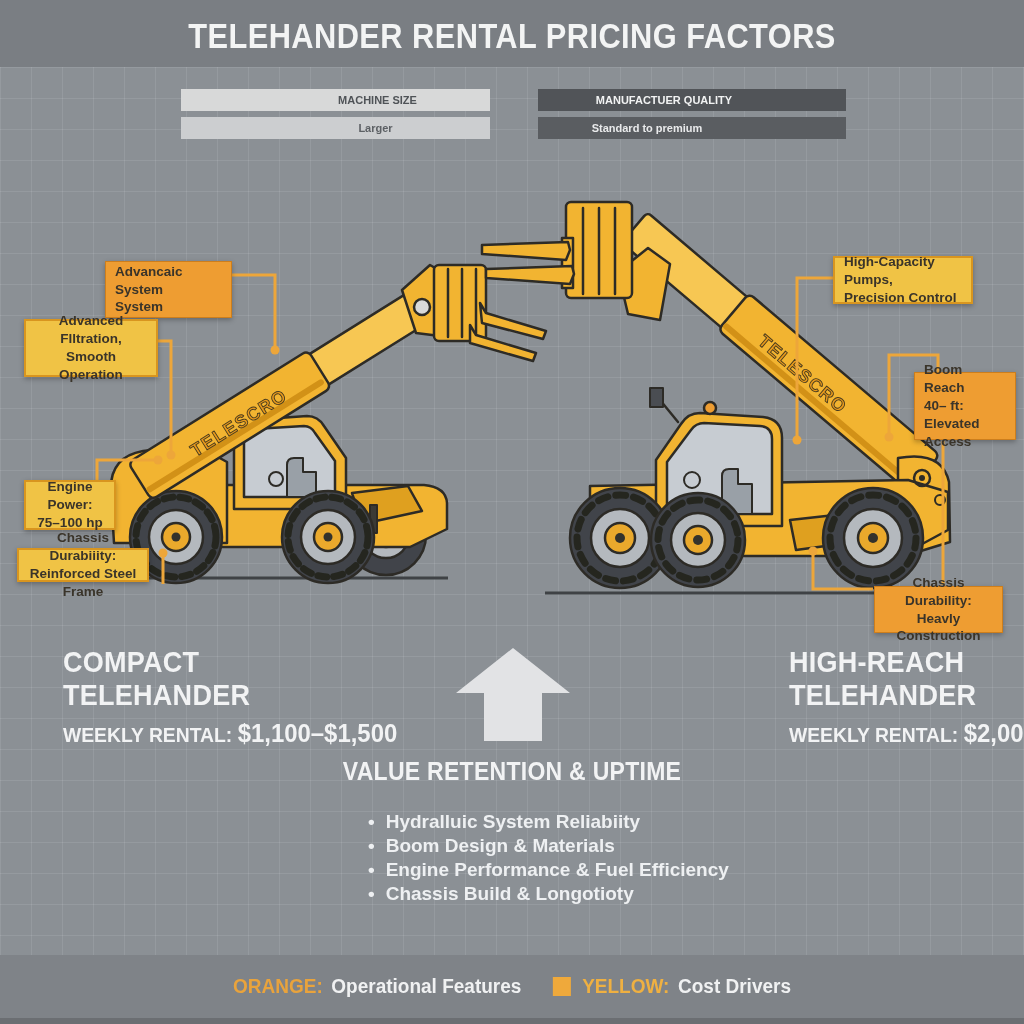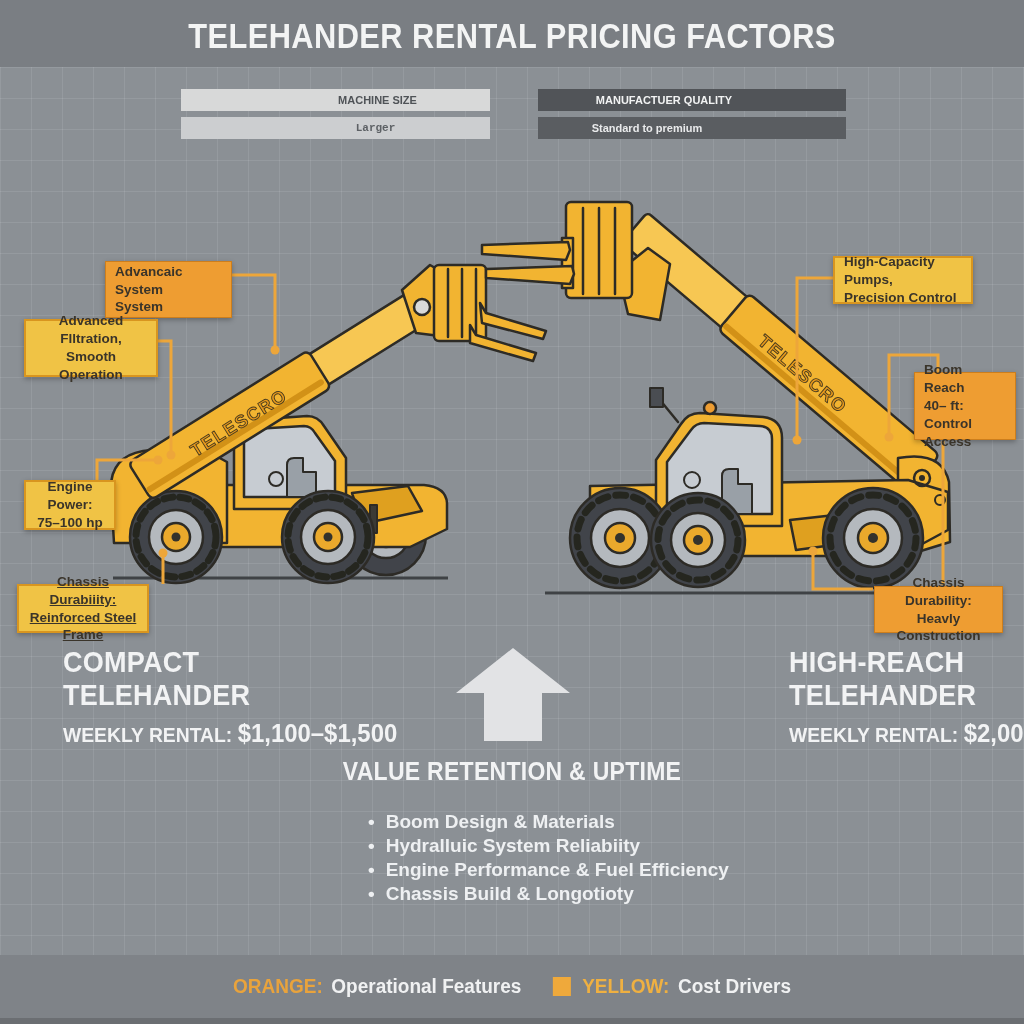--- a/index.html
+++ b/index.html
@@ -14,40 +14,40 @@
   .footband{position:absolute;left:0;top:955px;width:1024px;height:63px;background:#7f8388;}
   .bottomedge{position:absolute;left:0;top:1018px;width:1024px;height:6px;background:#6b6e72;}
 
   .title{position:absolute;top:16px;left:0;width:1024px;text-align:center;color:#f3f4f4;
          font-size:35px;font-weight:800;letter-spacing:.5px;transform:scaleX(.88);}
 
   .bar{position:absolute;height:22px;font-size:11px;font-weight:700;
        display:flex;align-items:center;justify-content:center;}
   #bar-ms{left:181px;top:89px;width:309px;background:#d8d9d9;color:#4f5357;}
   #bar-ms span{transform:translateX(42px);}
-  #bar-larger{left:181px;top:117px;width:309px;background:#ccced0;color:#5d6165;font-family:Liberation Mono, monospace;}
+  #bar-larger{left:181px;top:117px;width:309px;background:#ccced0;color:#5d6165;}
   #bar-larger span{transform:translateX(40px);}
   #bar-mq{left:538px;top:89px;width:308px;background:#515458;color:#f2f3f3;}
   #bar-mq span{transform:translateX(-28px);}
   #bar-std{left:538px;top:117px;width:308px;background:#5a5d61;color:#e9eaeb;}
   #bar-std span{transform:translateX(-45px);text-align:right;}
 
   svg.layer{position:absolute;left:0;top:0;width:1024px;height:1024px;pointer-events:none;}
   svg.machine{position:absolute;}
 
   .callout{position:absolute;padding:5px 9px;font-size:13.5px;font-weight:700;line-height:1.32;
            color:#3a342a;box-shadow:0 2px 5px rgba(0,0,0,.28);
            display:flex;flex-direction:column;justify-content:center;box-sizing:border-box;}
   .callout.orange{background:#EE9D32;border:1.5px solid #cd7e1c;}
   .callout.yellow{background:#F0C345;border:2px solid #D8951F;}
   .center{text-align:center;}
   #co-advsys{left:105px;top:261px;width:127px;height:57px;}
   #co-filtr{left:24px;top:319px;width:134px;height:58px;}
   #co-engine{left:24px;top:480px;width:92px;height:50px;}
-  #co-chassisL{left:17px;top:584px;width:132px;height:49px;text-decoration:underline;}
+  #co-chassisL{left:17px;top:548px;width:132px;height:34px;}
   #co-pumps{left:833px;top:256px;width:140px;height:48px;}
   #co-boom{left:914px;top:372px;width:102px;height:68px;}
   #co-chassisR{left:874px;top:586px;width:129px;height:47px;align-items:center;}
 
   .spec{position:absolute;color:#f2f3f4;margin-left:41px;}
   .spec .name{font-size:30px;font-weight:800;line-height:1.1;letter-spacing:.3px;
               transform:scaleX(.9);transform-origin:left;}
   .spec .rental{margin-top:7px;font-size:21px;font-weight:800;transform:scaleX(.92);
                 transform-origin:left;white-space:nowrap;}
   .spec .rental .val{font-size:26px;}
@@ -239,21 +239,21 @@
     <div>Chassis Durabiiity:</div>
     <div>Reinforced Steel Frame</div>
   </div>
   <div class="callout yellow" id="co-pumps">
     <div>High-Capacity Pumps,</div>
     <div>Precision Control</div>
   </div>
   <div class="callout orange" id="co-boom">
     <div>Boom Reach</div>
     <div>40– ft:</div>
-    <div>Control Access</div>
+    <div>Elevated Access</div>
   </div>
   <div class="callout orange center" id="co-chassisR">
     <div>Chassis Durability:</div>
     <div>Heavly Construction</div>
   </div>
 
   <div class="spec" id="spec-compact">
     <div class="name">
       <div>COMPACT</div>
       <div>TELEHANDER</div>
@@ -270,22 +270,22 @@
     </div>
     <div class="rental">
       <span>WEEKLY RENTAL:</span>
       <span class="val">$2,000–$2,500</span>
     </div>
   </div>
 
   <div id="value-head">VALUE RETENTION &amp; UPTIME</div>
   <div id="value-list">
     <ul>
+      <li>Hydralluic System Reliabiity</li>
       <li>Boom Design &amp; Materials</li>
-      <li>Hydralluic System Reliabiity</li>
       <li>Engine Performance &amp; Fuel Efficiency</li>
       <li>Chassis Build &amp; Longotioty</li>
     </ul>
   </div>
 
   <div id="legend">
     <span class="legend-orange">ORANGE:</span>
     <span>Operational Features</span>
     <span class="swatch"></span>
     <span class="legend-yellow">YELLOW:</span>

